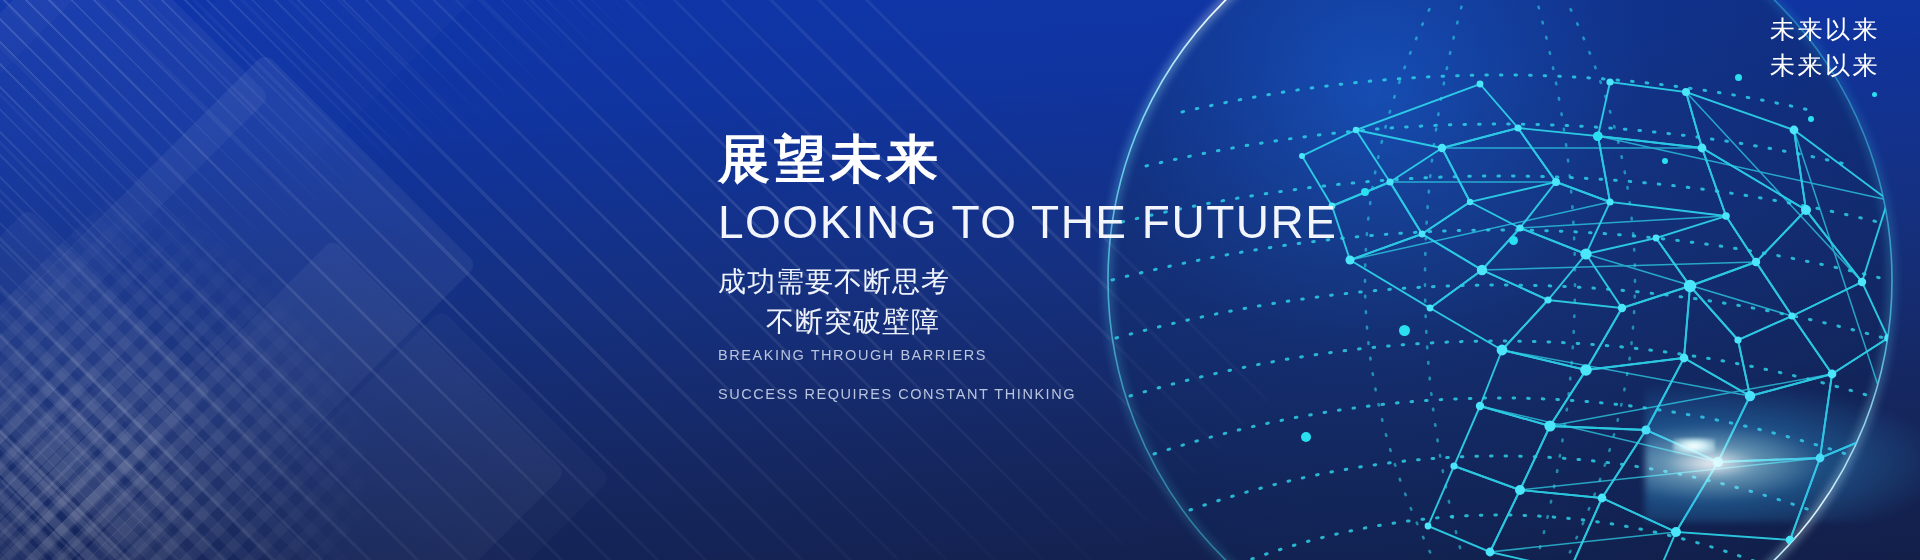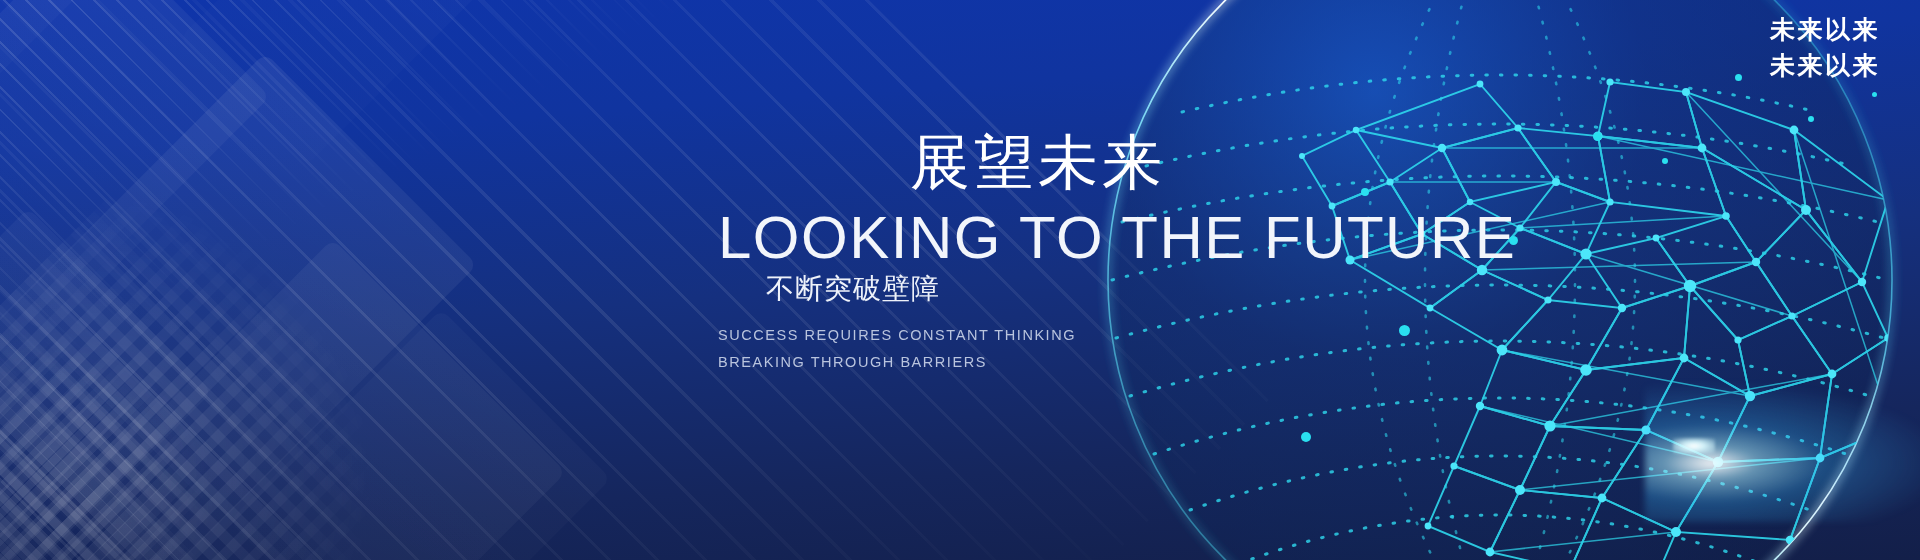--- a/index.html
+++ b/index.html
@@ -75,40 +75,40 @@
     background-blend-mode:screen;
     opacity:.45;
     -webkit-mask-image:radial-gradient(ellipse at 50% 50%, rgba(0,0,0,1) 5%, rgba(0,0,0,0) 70%);
             mask-image:radial-gradient(ellipse at 50% 50%, rgba(0,0,0,1) 5%, rgba(0,0,0,0) 70%);
   }
 
   
   .text-block { position:absolute; left:718px; top:132px; width:640px; }
 
   .title-cn {
-    font-size:60px; font-weight:normal; color:#ffffff;
-    letter-spacing:4px; line-height:1.04; white-space:nowrap;text-align:center;
+    font-size:52px; font-weight:bold; color:#ffffff;
+    letter-spacing:4px; line-height:1.04; white-space:nowrap;
   }
   .title-en {
-    margin-top:12px; font-size:60px; font-weight:300; color:#f2f5fb;
+    margin-top:12px; font-size:46px; font-weight:300; color:#f2f5fb;
     letter-spacing:1.5px; line-height:1.05; white-space:nowrap;
   }
   .sub-cn {
     margin-top:16px; font-size:28px; font-weight:400; color:#eef2fa;
     letter-spacing:1px; line-height:1.42; white-space:nowrap;
   }
   .sub-en {
     margin-top:13px; font-size:14.5px; font-weight:400; color:#b9c4de;
     letter-spacing:1.55px; line-height:1.82; white-space:nowrap;
   }
 
   
   .slogan {
     position:absolute; right:40px; top:12px; text-align:right;
-    font-size:25px; font-weight:700; color:#ffffff;
+    font-size:25px; font-weight:400; color:#ffffff;
     letter-spacing:2.5px; line-height:1.42; white-space:nowrap;
   }
 
   
   .globe-wrap { position:absolute; right:0; bottom:0; width:860px; height:470px; pointer-events:none; }
   .globe-svg { position:absolute; right:-30px; bottom:-170px; width:900px; height:900px; }
   .globe-glow {
     position:absolute; left:585px; top:292px; width:300px; height:140px;
     background:radial-gradient(ellipse at 22% 58%,
       rgba(255,255,255,.95) 0%, rgba(170,240,255,.55) 14%,
@@ -318,23 +318,24 @@
     <div class="spark" style="left:1735px;top:74px;width:7px;height:7px;"></div>
     <div class="spark" style="left:1808px;top:116px;width:6px;height:6px;"></div>
     <div class="spark" style="left:1872px;top:92px;width:5px;height:5px;"></div>
     <div class="spark" style="left:1662px;top:158px;width:6px;height:6px;"></div>
     <div class="spark" style="left:1301px;top:432px;width:10px;height:10px;"></div>
   </div>
 
   <div class="text-block">
     <div class="title-cn">展望未来</div>
     <div class="title-en">LOOKING TO THE FUTURE</div>
+    <div class="sub-cn">成功需要不断思考</div>
     <div class="sub-cn" style="margin-top:0;margin-left:48px;">不断突破壁障</div>
+    <div class="sub-en" style="margin-top:0;">BREAKING THROUGH BARRIERS</div>
     <div class="sub-en">SUCCESS REQUIRES CONSTANT THINKING</div>
-    <div class="sub-en" style="margin-top:0;">BREAKING THROUGH BARRIERS</div>
   </div>
 
   <div class="slogan">
     <div>未来以来</div>
     <div>未来以来</div>
   </div>
 
 </div>
 
 </body></html>

